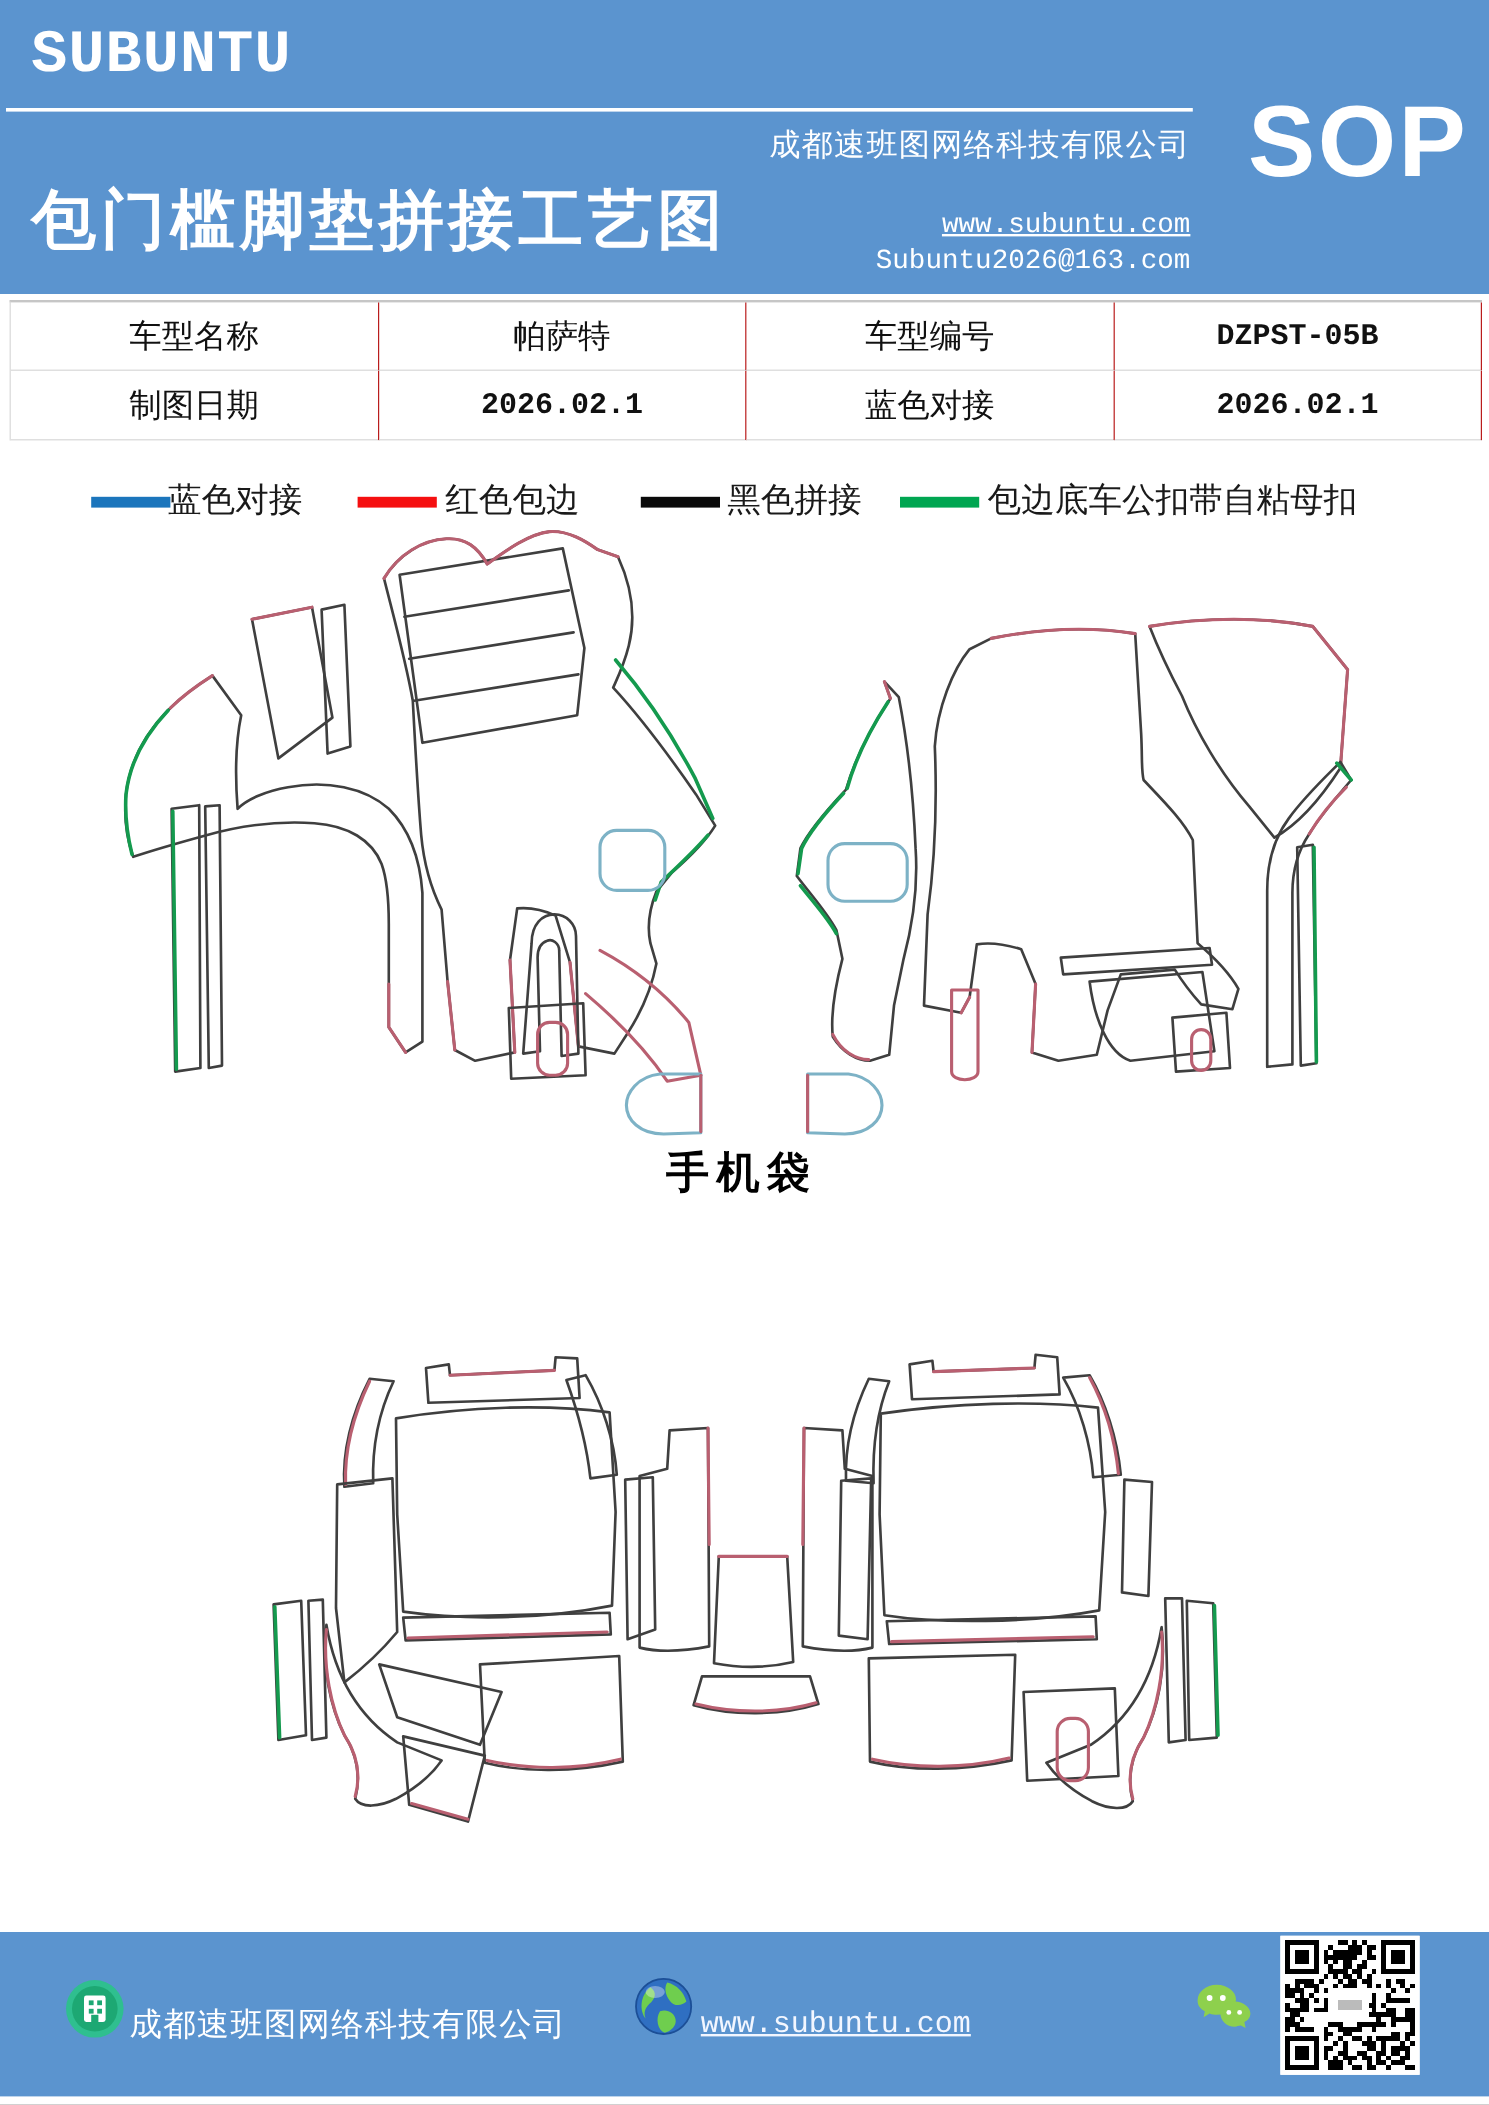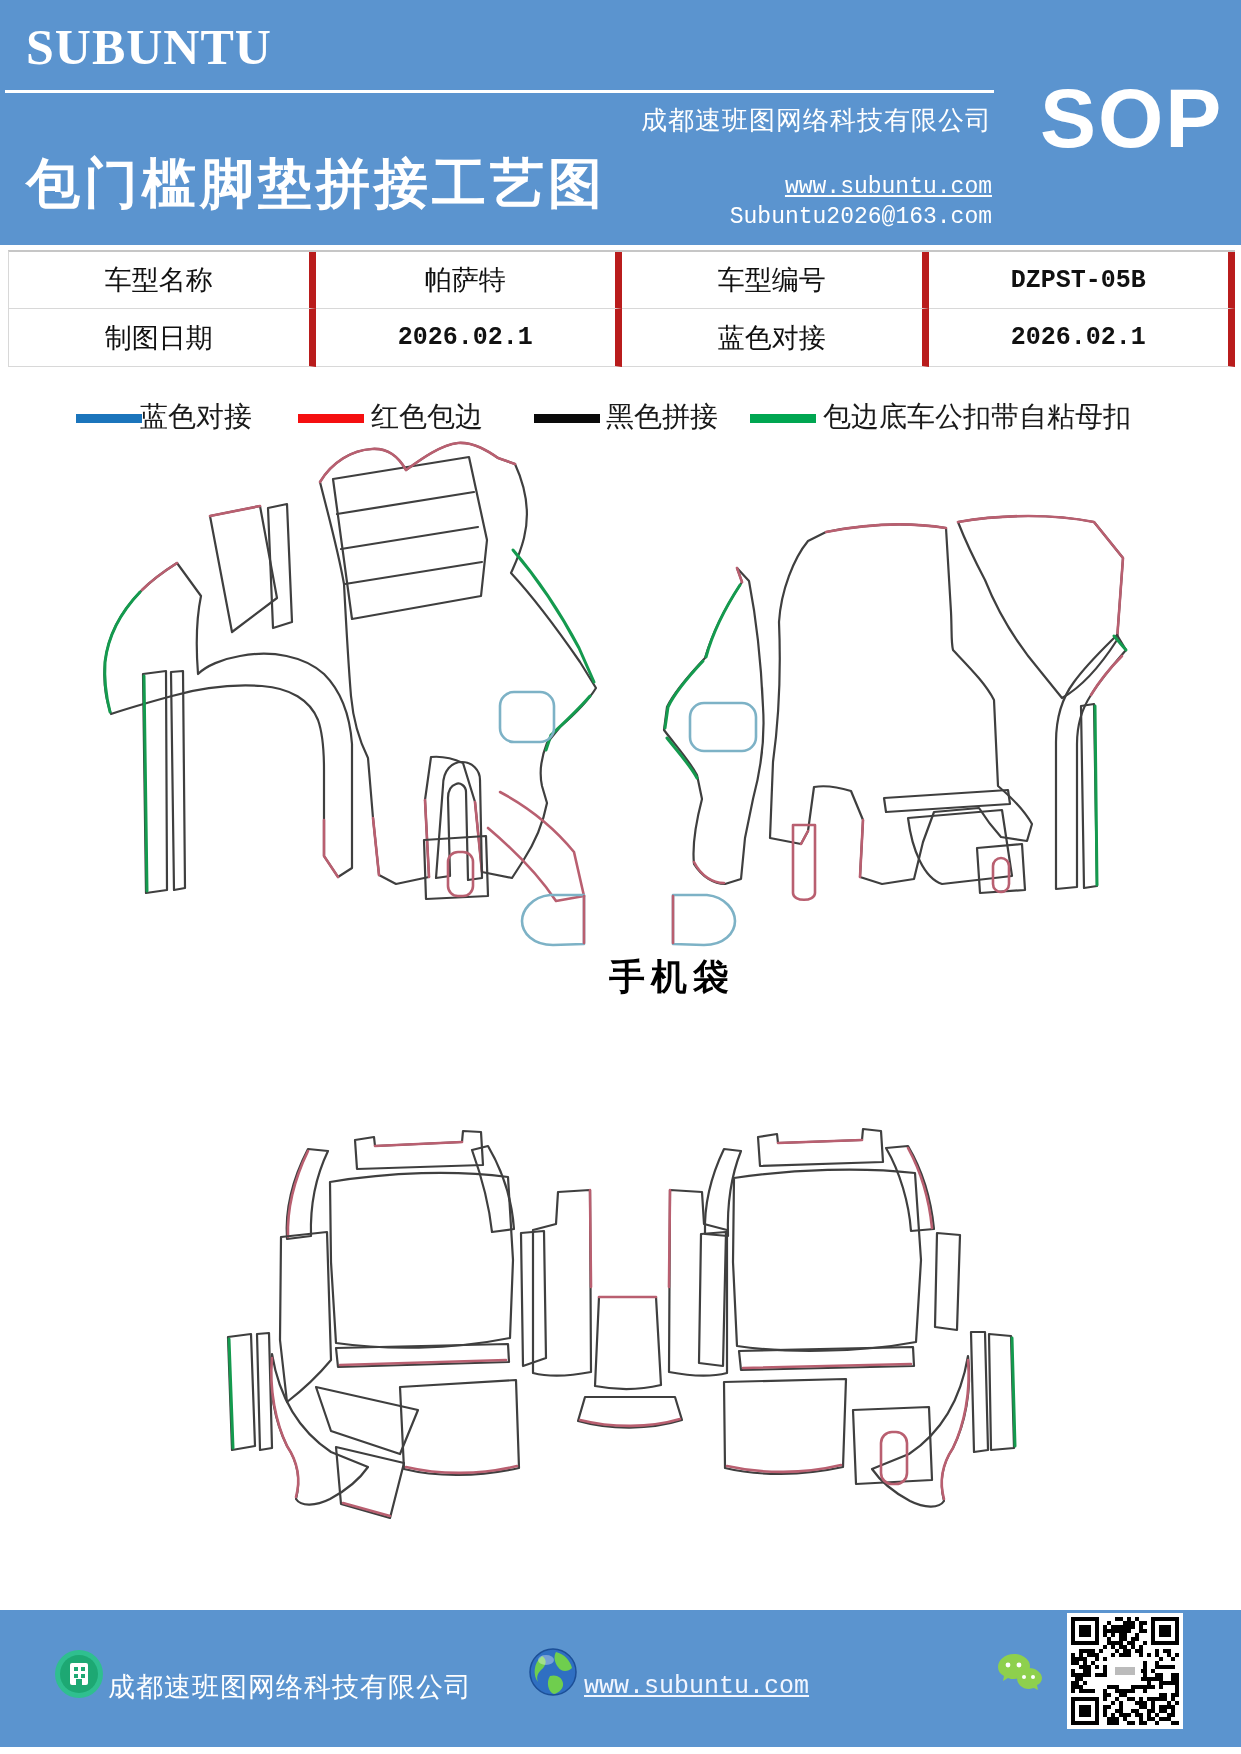--- a/index.html
+++ b/index.html
@@ -1,52 +1,52 @@
 <!DOCTYPE html>
 <html><head>
 <meta charset="utf-8">
 <style>
   html,body{margin:0;padding:0;background:#888;}
   #page{position:relative;width:1241px;height:1754px;background:#ffffff;overflow:hidden;
         font-family:"Liberation Sans",sans-serif;}
   
   #header{position:absolute;left:0;top:0;width:1241px;height:245px;background:#5B94CF;}
   #logo{position:absolute;left:26px;top:18px;color:#fff;font-size:50px;font-weight:900;
-        letter-spacing:1px;font-family:Liberation Serif, serif;}
+        letter-spacing:1px;font-family:Liberation Mono, monospace;}
   #hline{position:absolute;left:5px;top:90px;width:989px;height:3px;background:#fff;}
   #doc-title{position:absolute;left:26px;top:148px;color:#fff;font-size:54px;font-weight:700;
         letter-spacing:4px;font-family:"Liberation Sans",sans-serif;}
   .hdr-right{position:absolute;width:392px;text-align:right;color:#fff;
         font-family:"Liberation Serif",serif;}
   #hdr-company{left:600px;top:103px;font-size:26px;letter-spacing:1px;}
   #hdr-web{left:600px;top:174px;font-size:23px;font-family:"Liberation Mono",monospace;
         text-decoration:underline;}
   #hdr-mail{left:600px;top:204px;font-size:23px;font-family:"Liberation Mono",monospace;}
   #sop{position:absolute;left:1040px;top:70px;color:#fff;font-size:84px;font-weight:800;
         letter-spacing:2px;font-family:"Liberation Sans",sans-serif;}
   
   #info-table{position:absolute;left:8px;top:250px;width:1226px;height:115px;
         display:grid;grid-template-columns:1fr 1fr 1fr 1fr;grid-template-rows:57px 58px;
         border-top:2px solid #c6c6c6;border-left:1px solid #d8d8d8;}
-  #info-table .cell{border-right:7px solid #b91c1c;border-bottom:1px solid #d8d8d8;
+  #info-table .cell{border-right:1px solid #b91c1c;border-bottom:1px solid #d8d8d8;
         display:flex;align-items:center;justify-content:center;color:#111;}
   .cell.zh{font-family:"Liberation Serif",serif;font-size:27px;}
   .cell.val{font-family:Liberation Mono, monospace;font-size:25px;font-weight:700;}
   
   .lg-swatch{position:absolute;height:9px;width:66px;top:414px;}
   .lg-label{position:absolute;top:398px;font-size:28px;color:#1a1a1a;
         font-family:"Liberation Serif",serif;white-space:nowrap;}
   
   #diagram-svg{position:absolute;left:0;top:0;width:1241px;height:1754px;}
   #diagram-svg path,#diagram-svg rect.piece,#diagram-svg line{fill:none;stroke-linejoin:round;stroke-linecap:round;}
   .o{stroke:#3f3f3f;stroke-width:2.2;}
   .r{stroke:#b95f70;stroke-width:2.6;}
   .g{stroke:#149a4e;stroke-width:3;}
   .t{stroke:#7db2c6;stroke-width:2.6;}
-  #phone-bag-label{position:absolute;left:555px;top:953px;width:180px;text-align:right;
+  #phone-bag-label{position:absolute;left:555px;top:953px;width:180px;text-align:left;
         font-size:36px;font-weight:700;color:#000;font-family:Liberation Serif, serif;
         letter-spacing:6px;}
   
   #footer{position:absolute;left:0;top:1610px;width:1241px;height:137px;background:#5B94CF;}
   #ft-company{position:absolute;left:108px;top:1669px;color:#fff;font-size:27px;
         font-family:"Liberation Serif",serif;letter-spacing:1px;}
   #ft-web{position:absolute;left:584px;top:1672px;color:#f2f6ff;font-size:25px;
         font-family:"Liberation Mono",monospace;text-decoration:underline;}
   .ft-icon{position:absolute;}
   #qr-box{position:absolute;left:1067px;top:1613px;width:116px;height:116px;background:#fff;}

